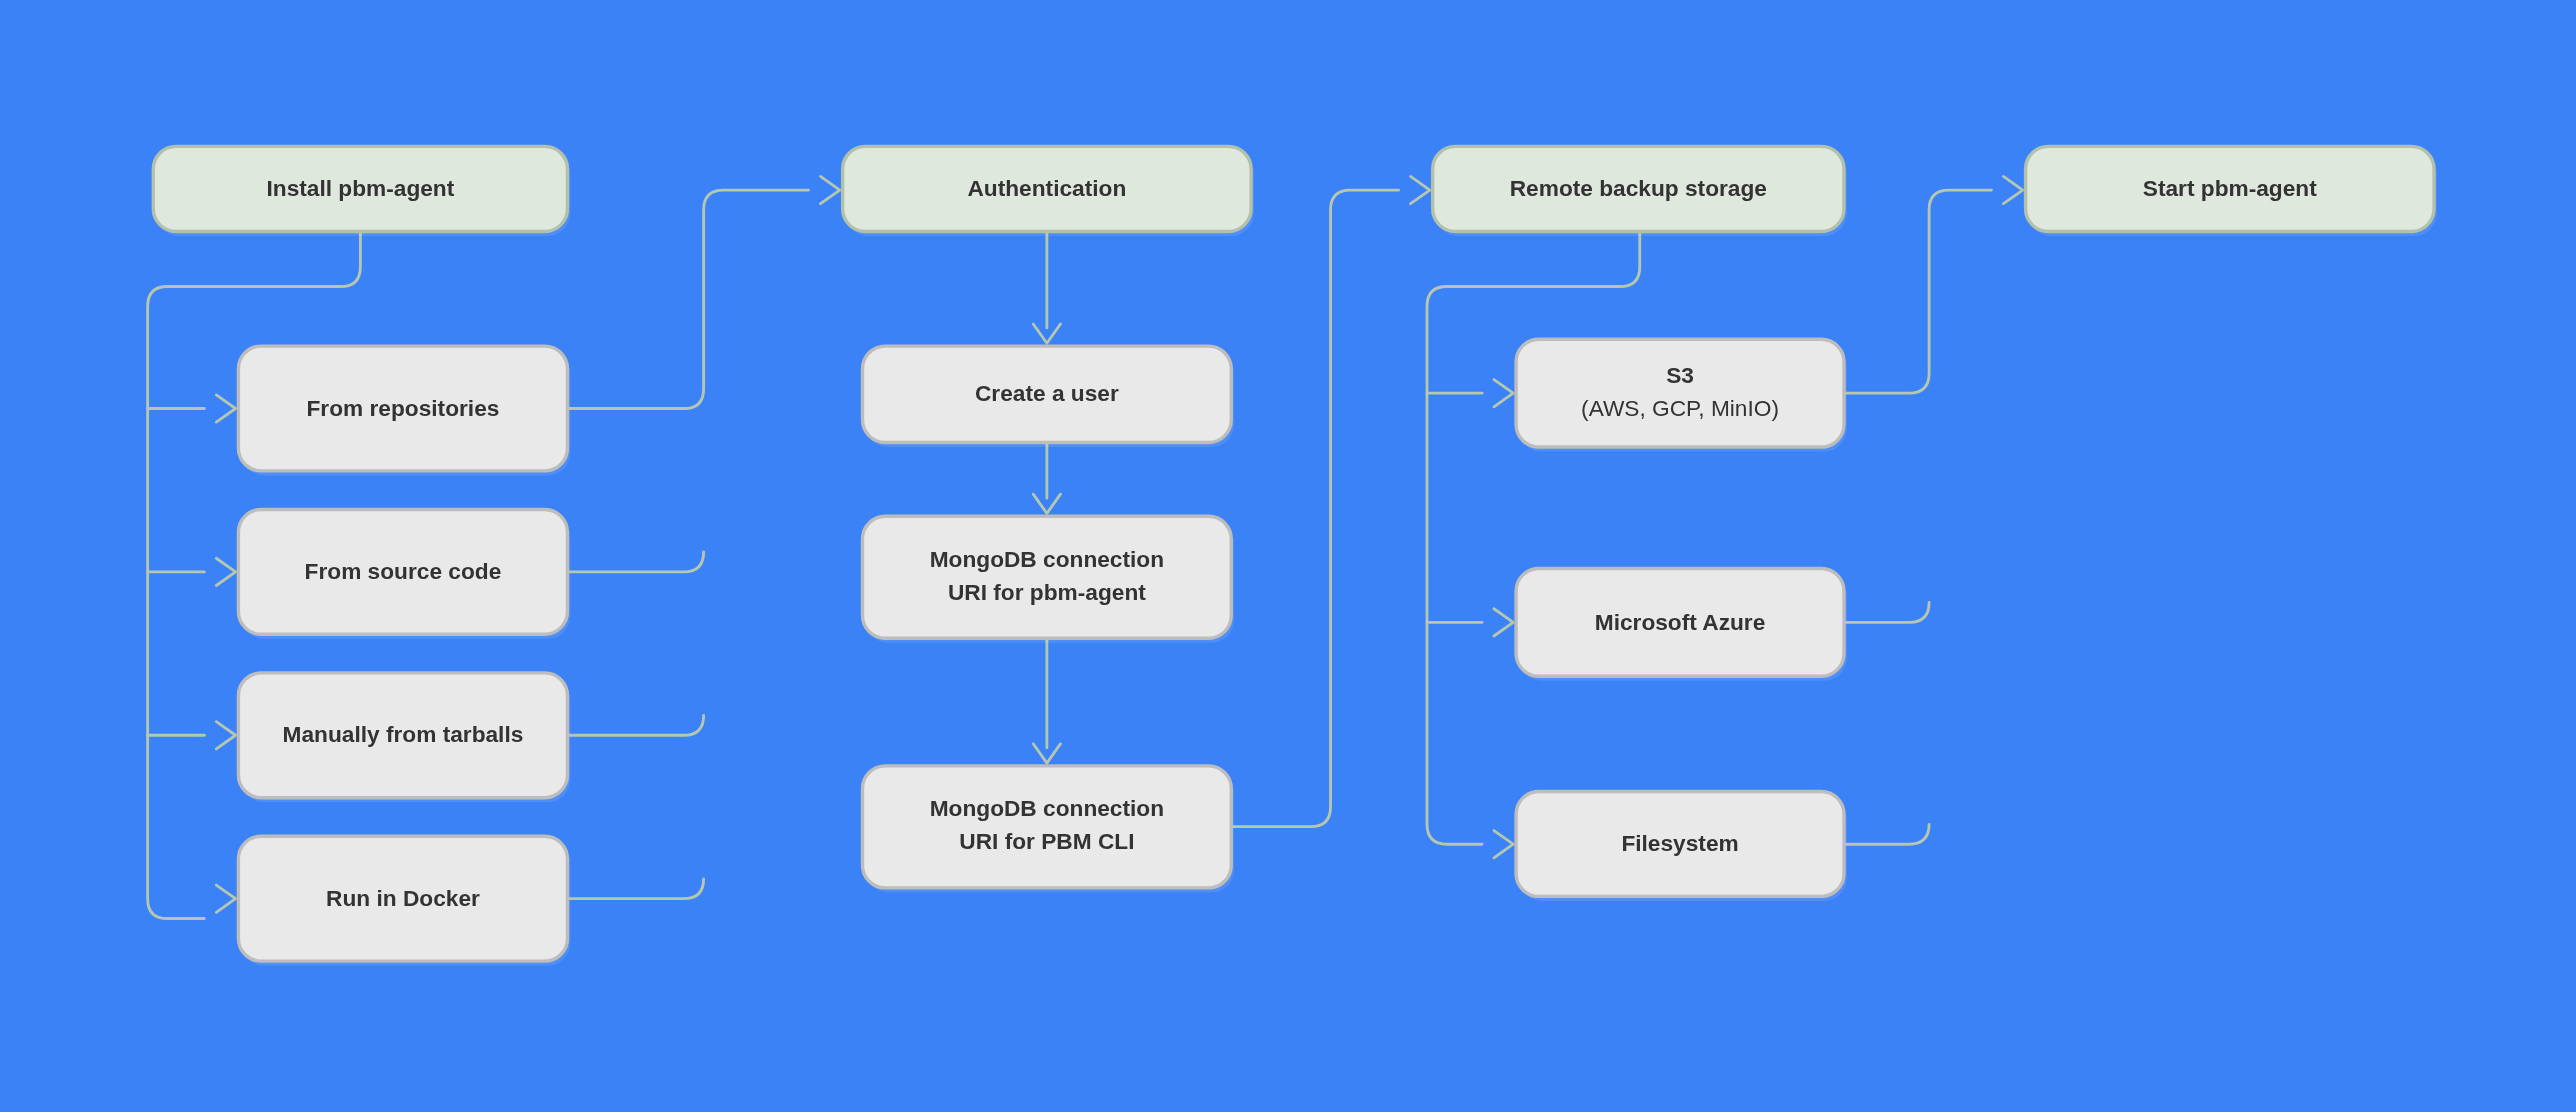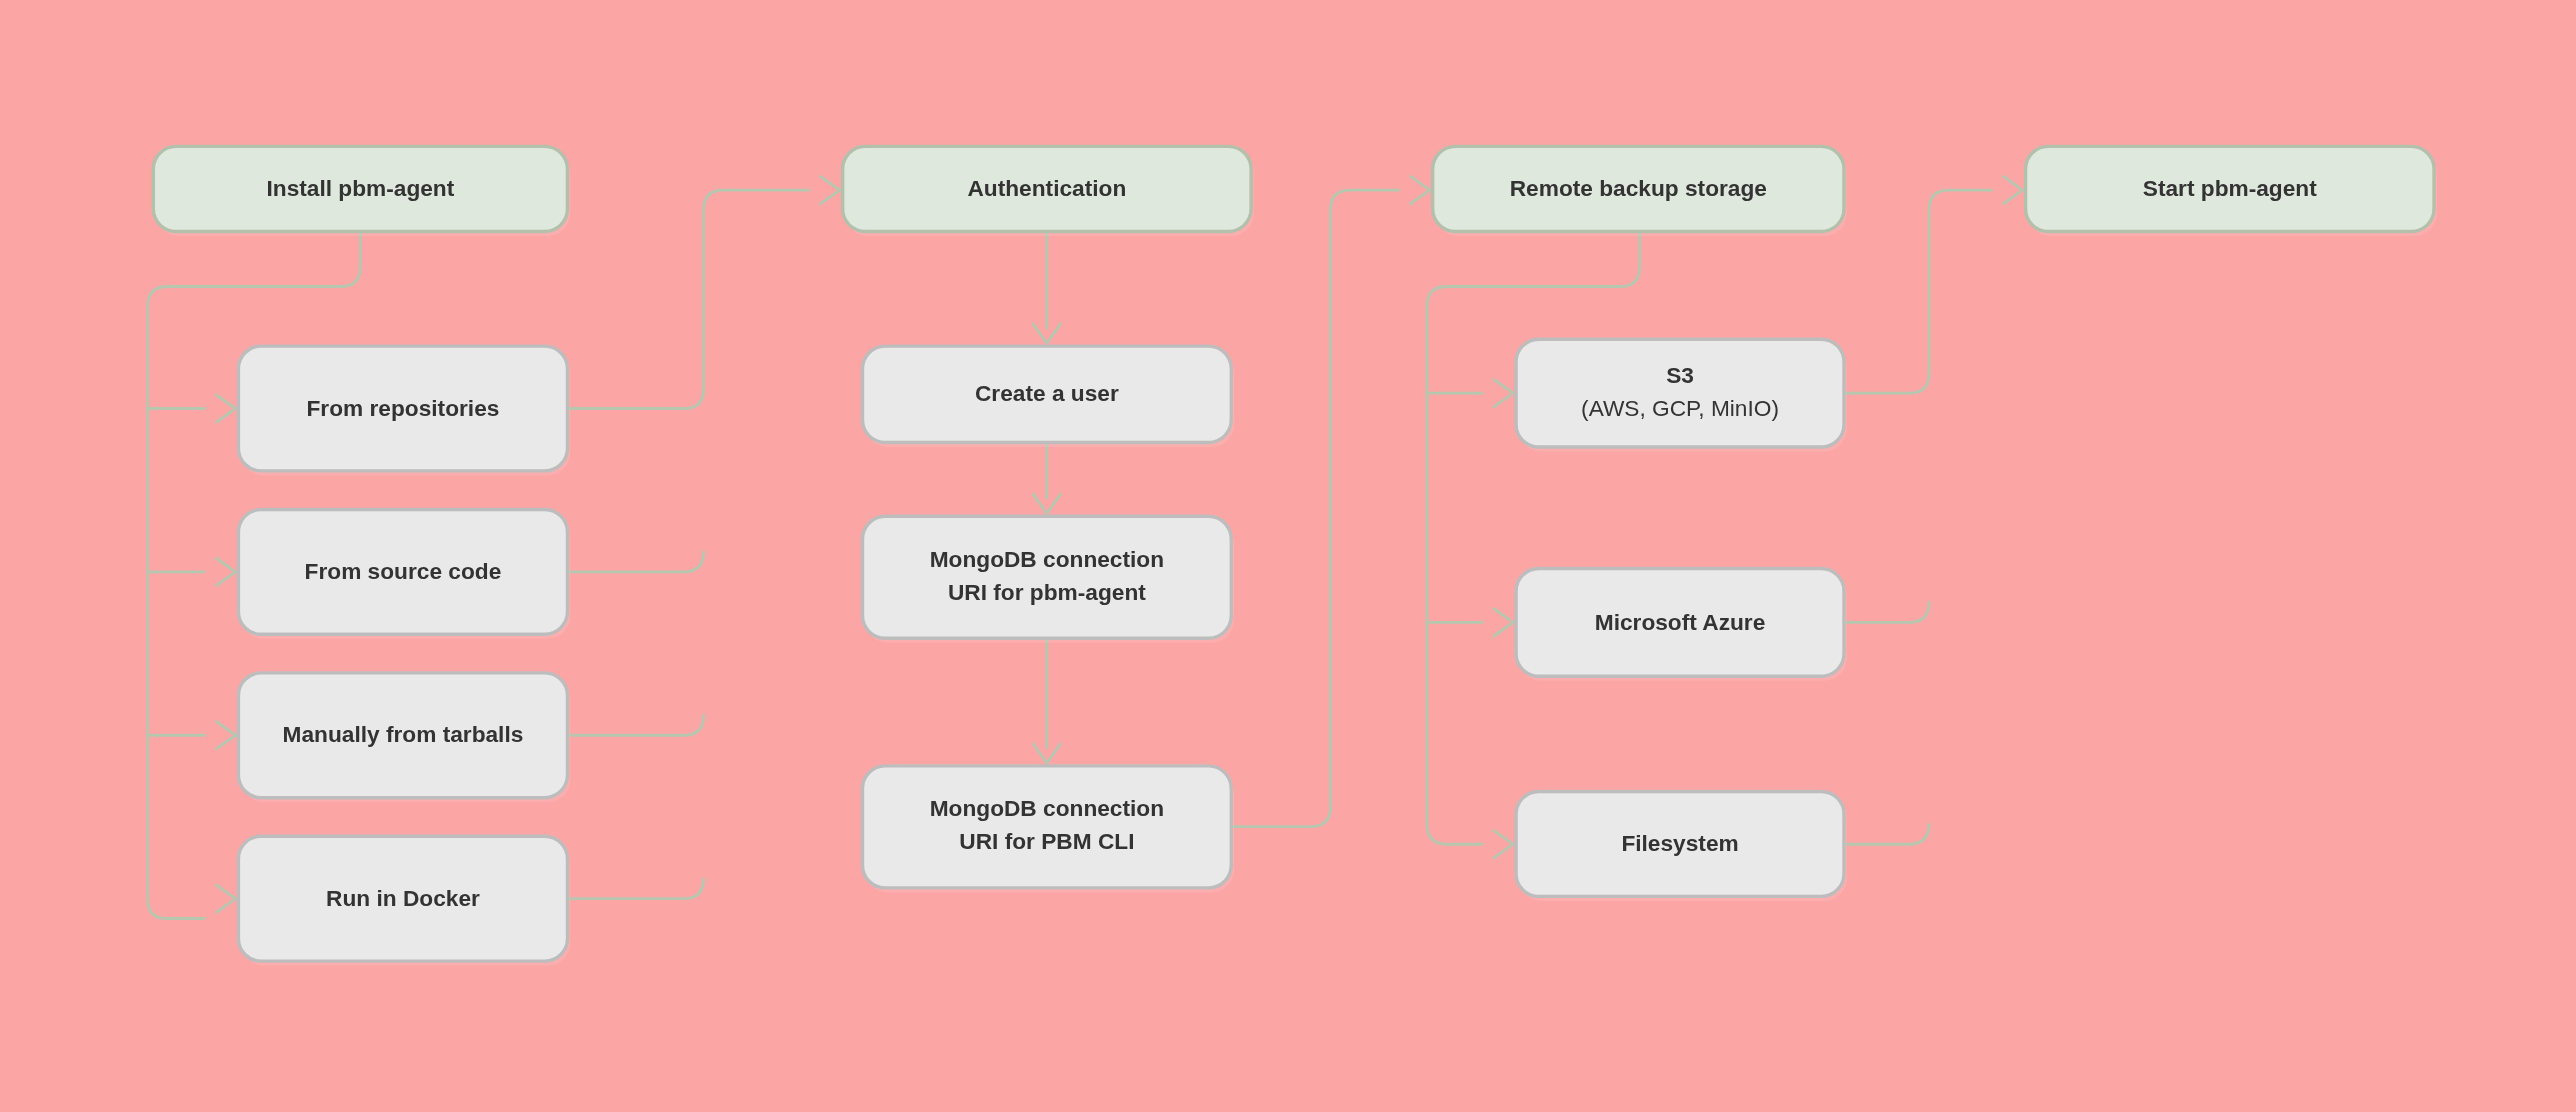--- a/index.html
+++ b/index.html
@@ -7,21 +7,21 @@
     padding: 0;
     background: #000000;
     width: 2576px;
     height: 1112px;
     overflow: hidden;
   }
   #flowchart-root {
     position: relative;
     width: 2576px;
     height: 1112px;
-    background: #fca5a5;
+    background: #3b82f6;
     font-family: "Liberation Sans", sans-serif;
   }
   svg.diagram-canvas {
     position: absolute;
     top: 0; left: 0;
     width: 2576px;
     height: 1112px;
     display: block;
   }
   .node-rect-green {

